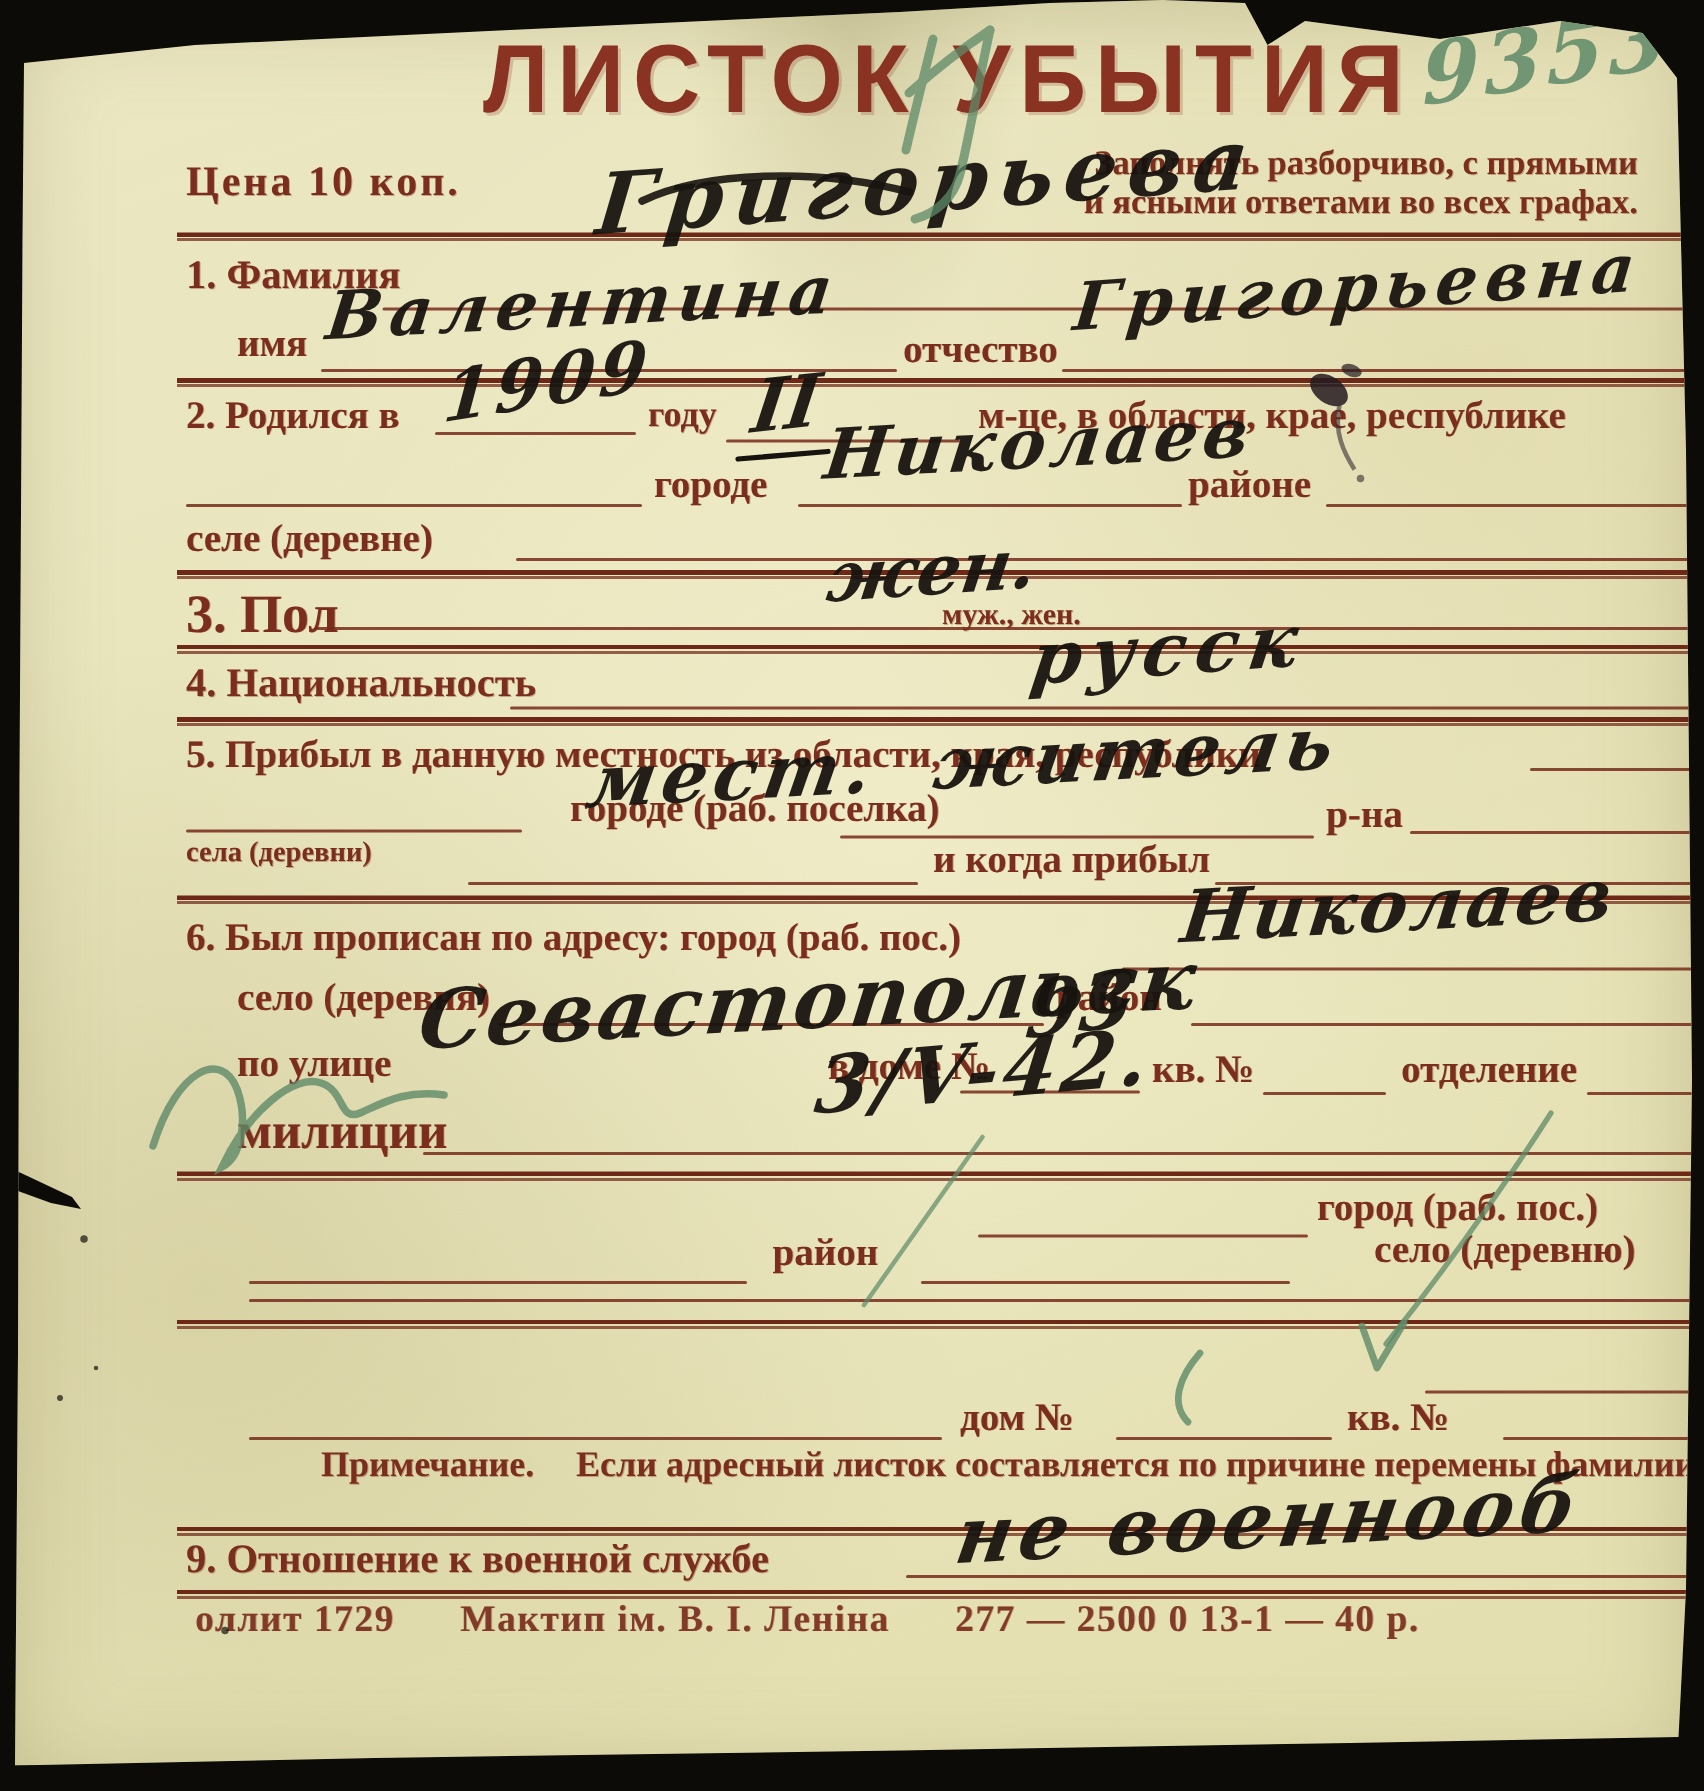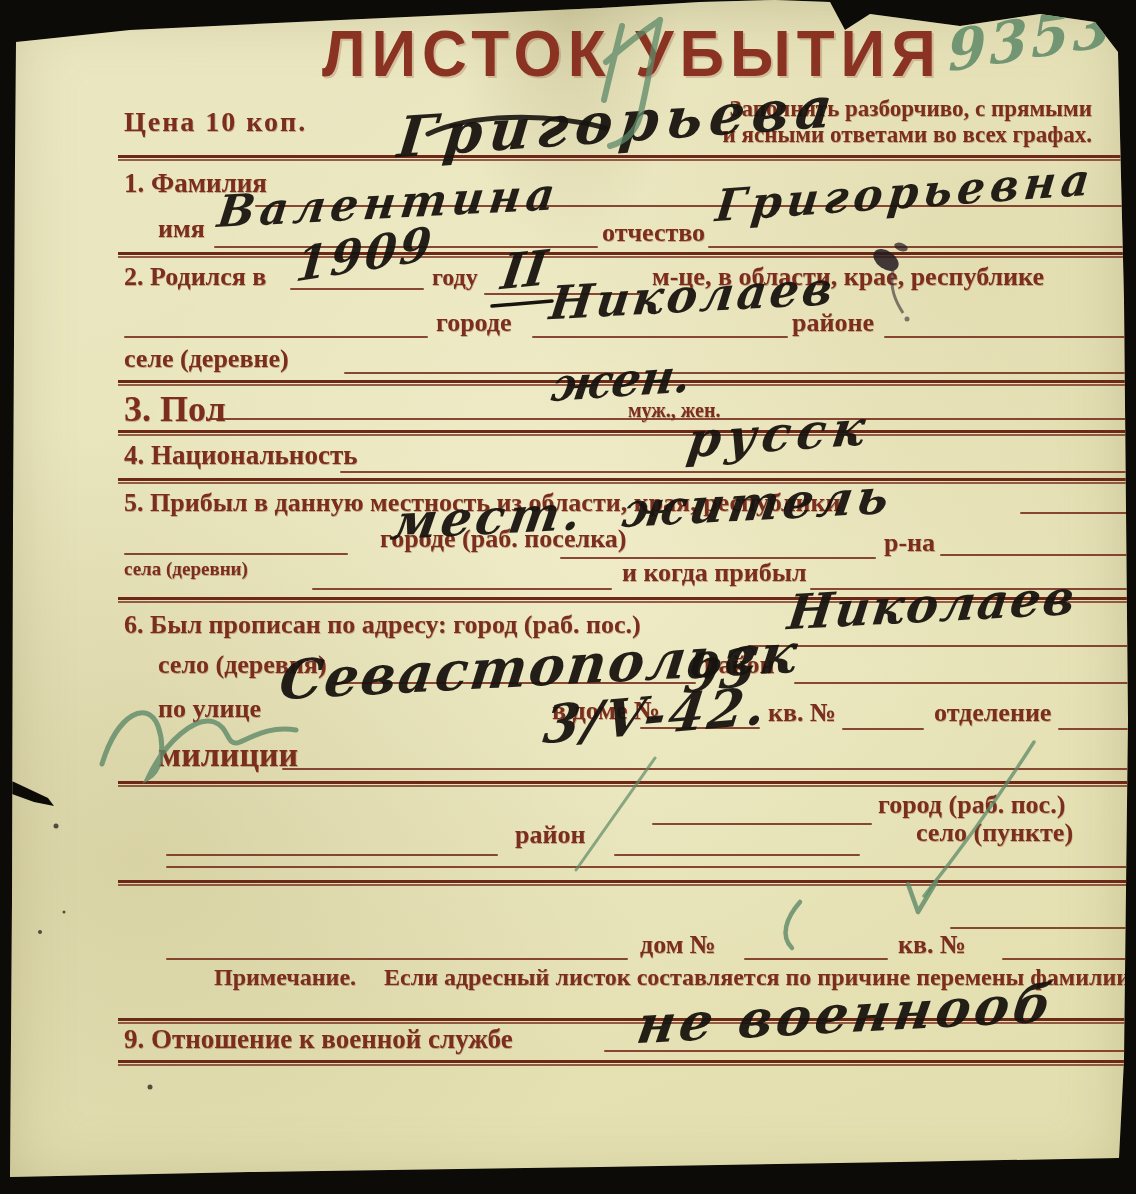--- a/index.html
+++ b/index.html
@@ -123,37 +123,38 @@
     <div class="ul" style="left:1058px;top:728px;width:70px;"></div>
     <span class="pr" style="left:158px;top:736px;font-size:34px;">милиции</span>
     <span class="hw" style="left:544px;top:694px;font-size:52px;letter-spacing:3px;transform:rotate(-5deg) skewX(-12deg);">3/V-42.</span>
     <div class="ul" style="left:282px;top:768px;width:846px;"></div>
 
     <div class="ul" style="left:652px;top:823px;width:220px;"></div>
     <span class="pr" style="left:878px;top:790px;font-size:26px;">город (раб. пос.)</span>
     <div class="ul" style="left:166px;top:854px;width:332px;"></div>
     <span class="pr" style="left:515px;top:820px;font-size:26px;">район</span>
     <div class="ul" style="left:614px;top:854px;width:246px;"></div>
-    <span class="pr" style="left:916px;top:818px;font-size:26px;">село (пункте)</span>
+    <span class="pr" style="left:916px;top:818px;font-size:26px;">село (деревню)</span>
     <div class="ul" style="left:166px;top:866px;width:962px;"></div>
 
     <div class="ul" style="left:950px;top:927px;width:178px;"></div>
     <div class="ul" style="left:166px;top:958px;width:462px;"></div>
     <span class="pr" style="left:640px;top:930px;font-size:26px;">дом №</span>
     <div class="ul" style="left:744px;top:958px;width:144px;"></div>
     <span class="pr" style="left:898px;top:930px;font-size:26px;">кв. №</span>
     <div class="ul" style="left:1002px;top:958px;width:126px;"></div>
 
     <span class="pr" style="left:214px;top:964px;font-size:24px;">Примечание.</span>
     <span class="pr" style="left:384px;top:964px;font-size:24px;">Если адресный листок составляется по причине перемены фамилии,</span>
 
     <span class="pr" style="left:124px;top:1024px;font-size:27px;">9. Отношение к военной службе</span>
     <div class="ul" style="left:604px;top:1050px;width:524px;"></div>
     <span class="hw" style="left:638px;top:994px;font-size:52px;letter-spacing:4px;transform:rotate(-3deg) skewX(-12deg);">не военнооб</span>
 
+    <span class="pr" style="left:130px;top:1066px;font-size:25px;white-space:pre;letter-spacing:1px;color:rgba(122,44,28,.88);">оллит 1729      Мактип ім. В. І. Леніна      277 — 2500 0 13-1 — 40 р.</span>
 
     <svg class="overlay" width="1136" height="1194" viewBox="0 0 1136 1194">
 
       <path d="M 428 134 C 470 114 545 112 606 128" stroke="#17130e" stroke-width="5" fill="none" stroke-linecap="round" opacity=".9"></path>
 
       <path d="M 492 306 L 552 301" stroke="#17130e" stroke-width="3.5" fill="none" stroke-linecap="round"></path>
 
       <g>
         <ellipse cx="886" cy="260" rx="14" ry="9" transform="rotate(35 886 260)" fill="#241a20" opacity=".85"></ellipse>
         <ellipse cx="901" cy="247" rx="7" ry="4" transform="rotate(20 901 247)" fill="#241a20" opacity=".7"></ellipse>

